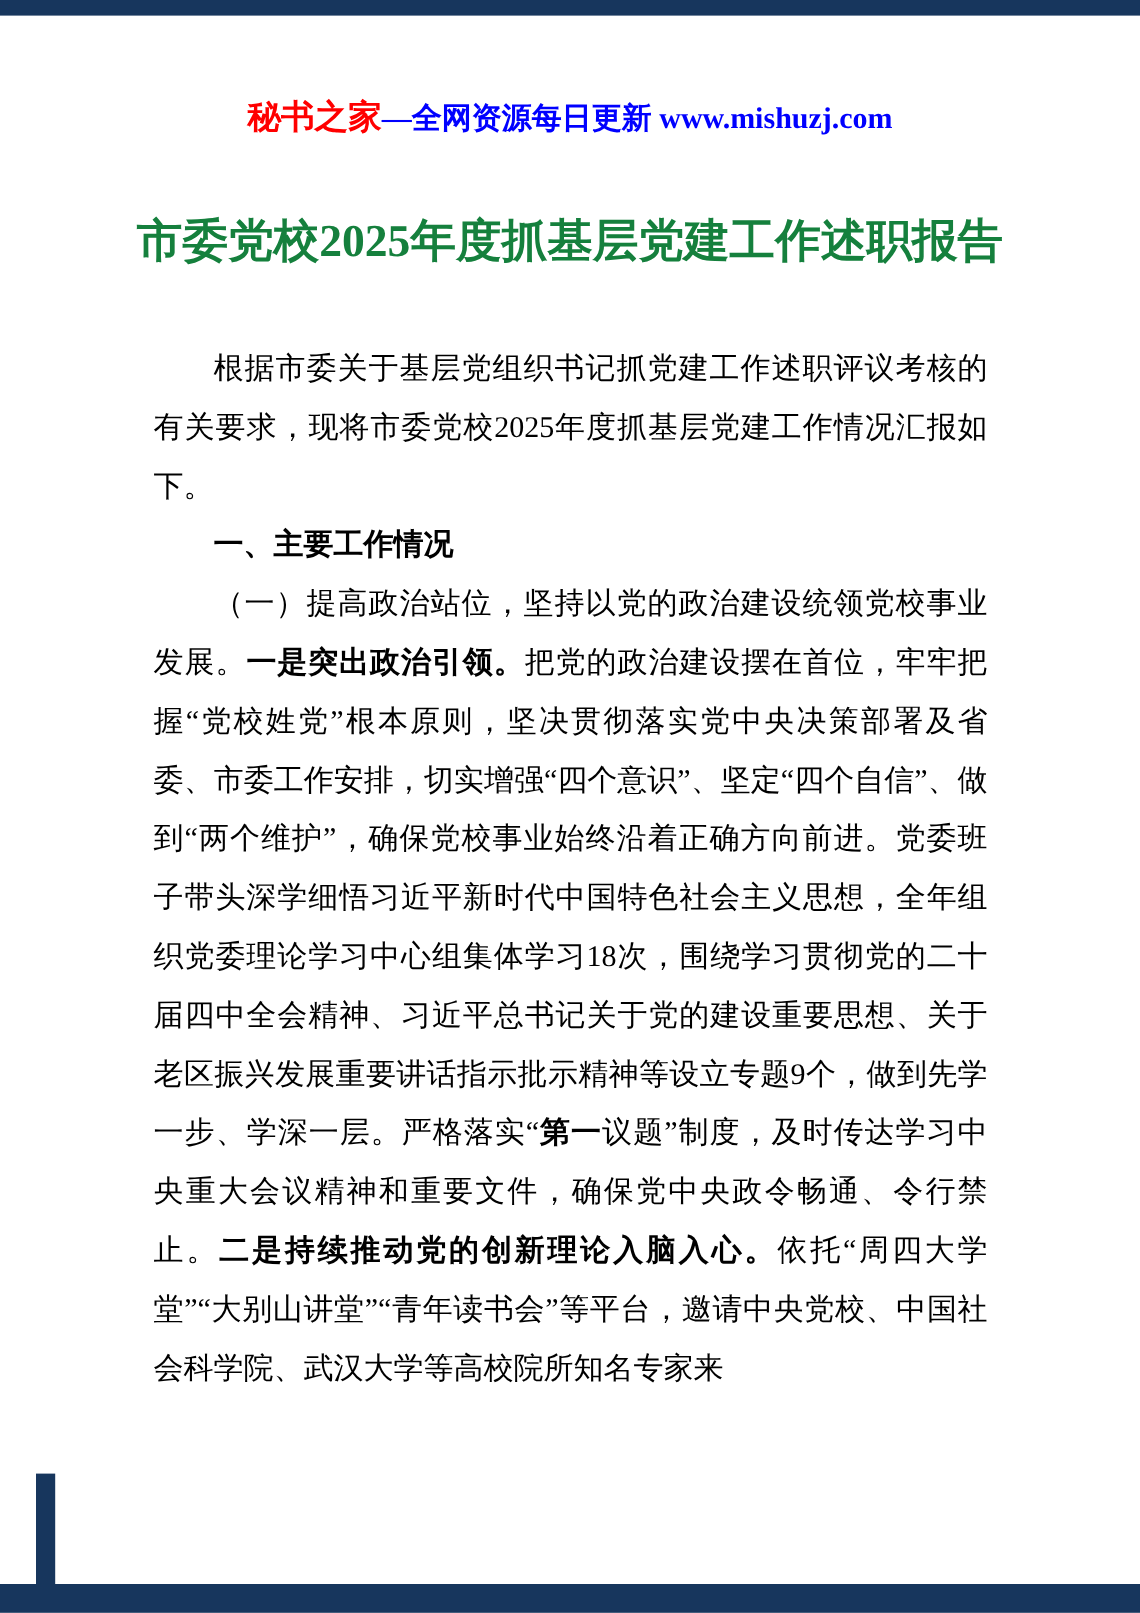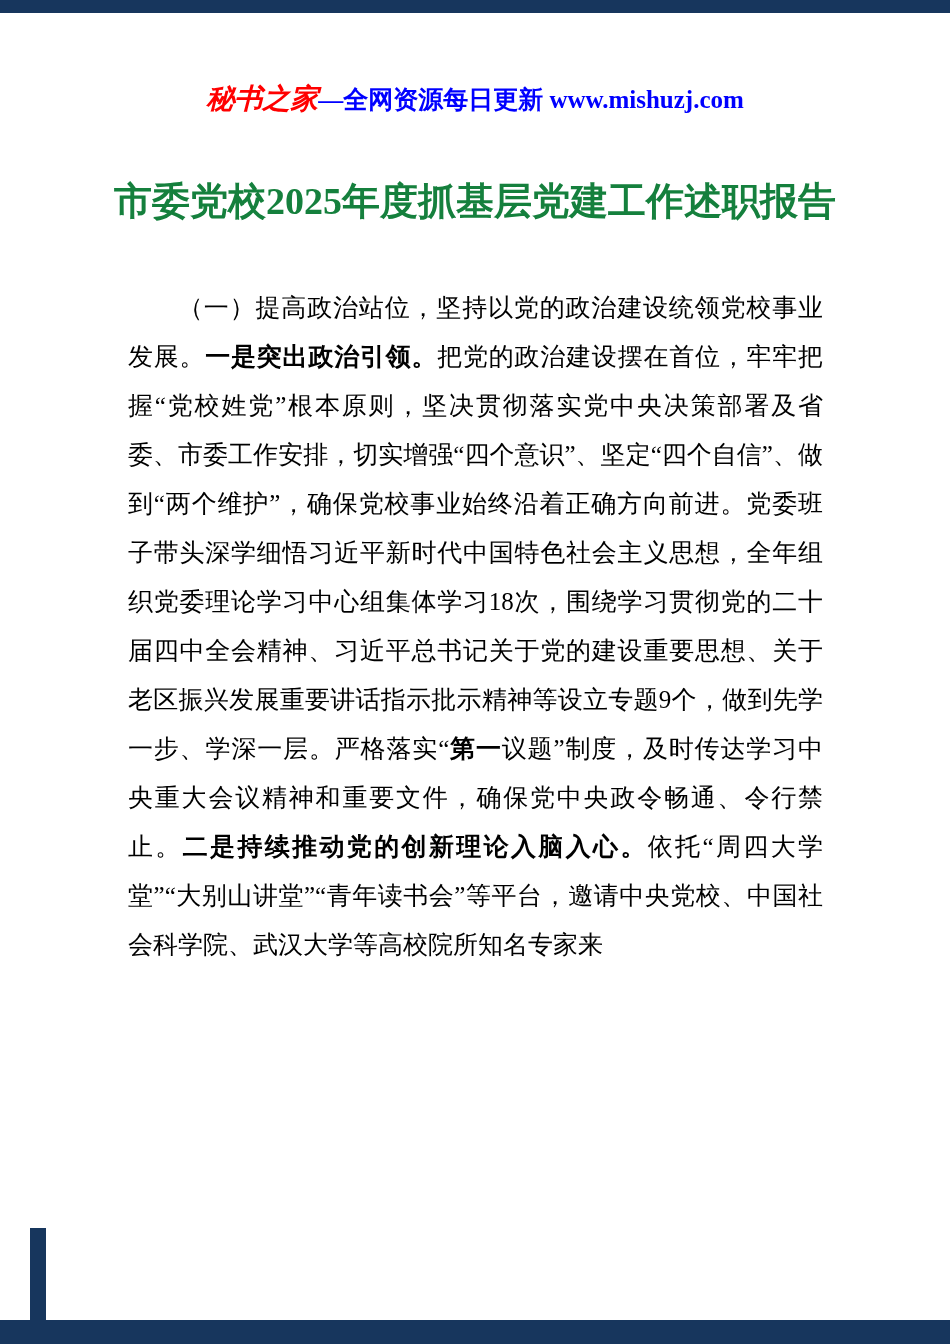--- a/index.html
+++ b/index.html
@@ -31,21 +31,21 @@
   
   .site-header {
     position: absolute; top: 82px; left: 0;
     width: 100%;
     text-align: center;
     font-weight: bold;
     font-size: 25px;
     line-height: 34px;
     white-space: nowrap;
   }
-  .brand { color: #FF0000; font-size: 28px; font-style: italic; }
+  .brand { color: #FF0000; font-size: 28px; }
   .tagline { color: #0000FF; }
   .site-url { color: #0000FF; cursor: pointer; text-align: right; }
   
   .doc-title {
     position: absolute; top: 175px; left: 0;
     width: 100%;
     margin: 0;
     text-align: center;
     font-size: 38px;
     font-weight: bold;
@@ -72,17 +72,19 @@
 
 <div class="top-bar"></div>
 
 <div class="site-header">
   <span class="brand">秘书之家</span><span class="tagline">—全网资源每日更新 </span><span class="site-url">www.mishuzj.com</span>
 </div>
 
 <h1 class="doc-title">市委党校2025年度抓基层党建工作述职报告</h1>
 
 <div class="doc-body" id="doc-body">
+    <p class="para"><span class="">根据市委关于基层党组织书记抓党建工作述职评议考核的有关要求，现将市委党校2025年度抓基层党建工作情况汇报如下。</span></p>
+    <p class="para"><span class="bold">一、主要工作情况</span></p>
     <p class="para"><span class="">（一）提高政治站位，坚持以党的政治建设统领党校事业发展。</span><span class="bold">一是突出政治引领。</span><span class="">把党的政治建设摆在首位，牢牢把握“党校姓党”根本原则，坚决贯彻落实党中央决策部署及省委、市委工作安排，切实增强“四个意识”、坚定“四个自信”、做到“两个维护”，确保党校事业始终沿着正确方向前进。党委班子带头深学细悟习近平新时代中国特色社会主义思想，全年组织党委理论学习中心组集体学习18次，围绕学习贯彻党的二十届四中全会精神、习近平总书记关于党的建设重要思想、关于老区振兴发展重要讲话指示批示精神等设立专题9个，做到先学一步、学深一层。严格落实“</span><span class="bold">第一</span><span class="">议题”制度，及时传达学习中央重大会议精神和重要文件，确保党中央政令畅通、令行禁止。</span><span class="bold">二是持续推动党的创新理论入脑入心。</span><span class="">依托“周四大学堂”“大别山讲堂”“青年读书会”等平台，邀请中央党校、中国社会科学院、武汉大学等高校院所知名专家来</span></p>
   </div>
 
 <div class="left-strip"></div>
 <div class="bottom-bar"></div>
 
 </body></html>

